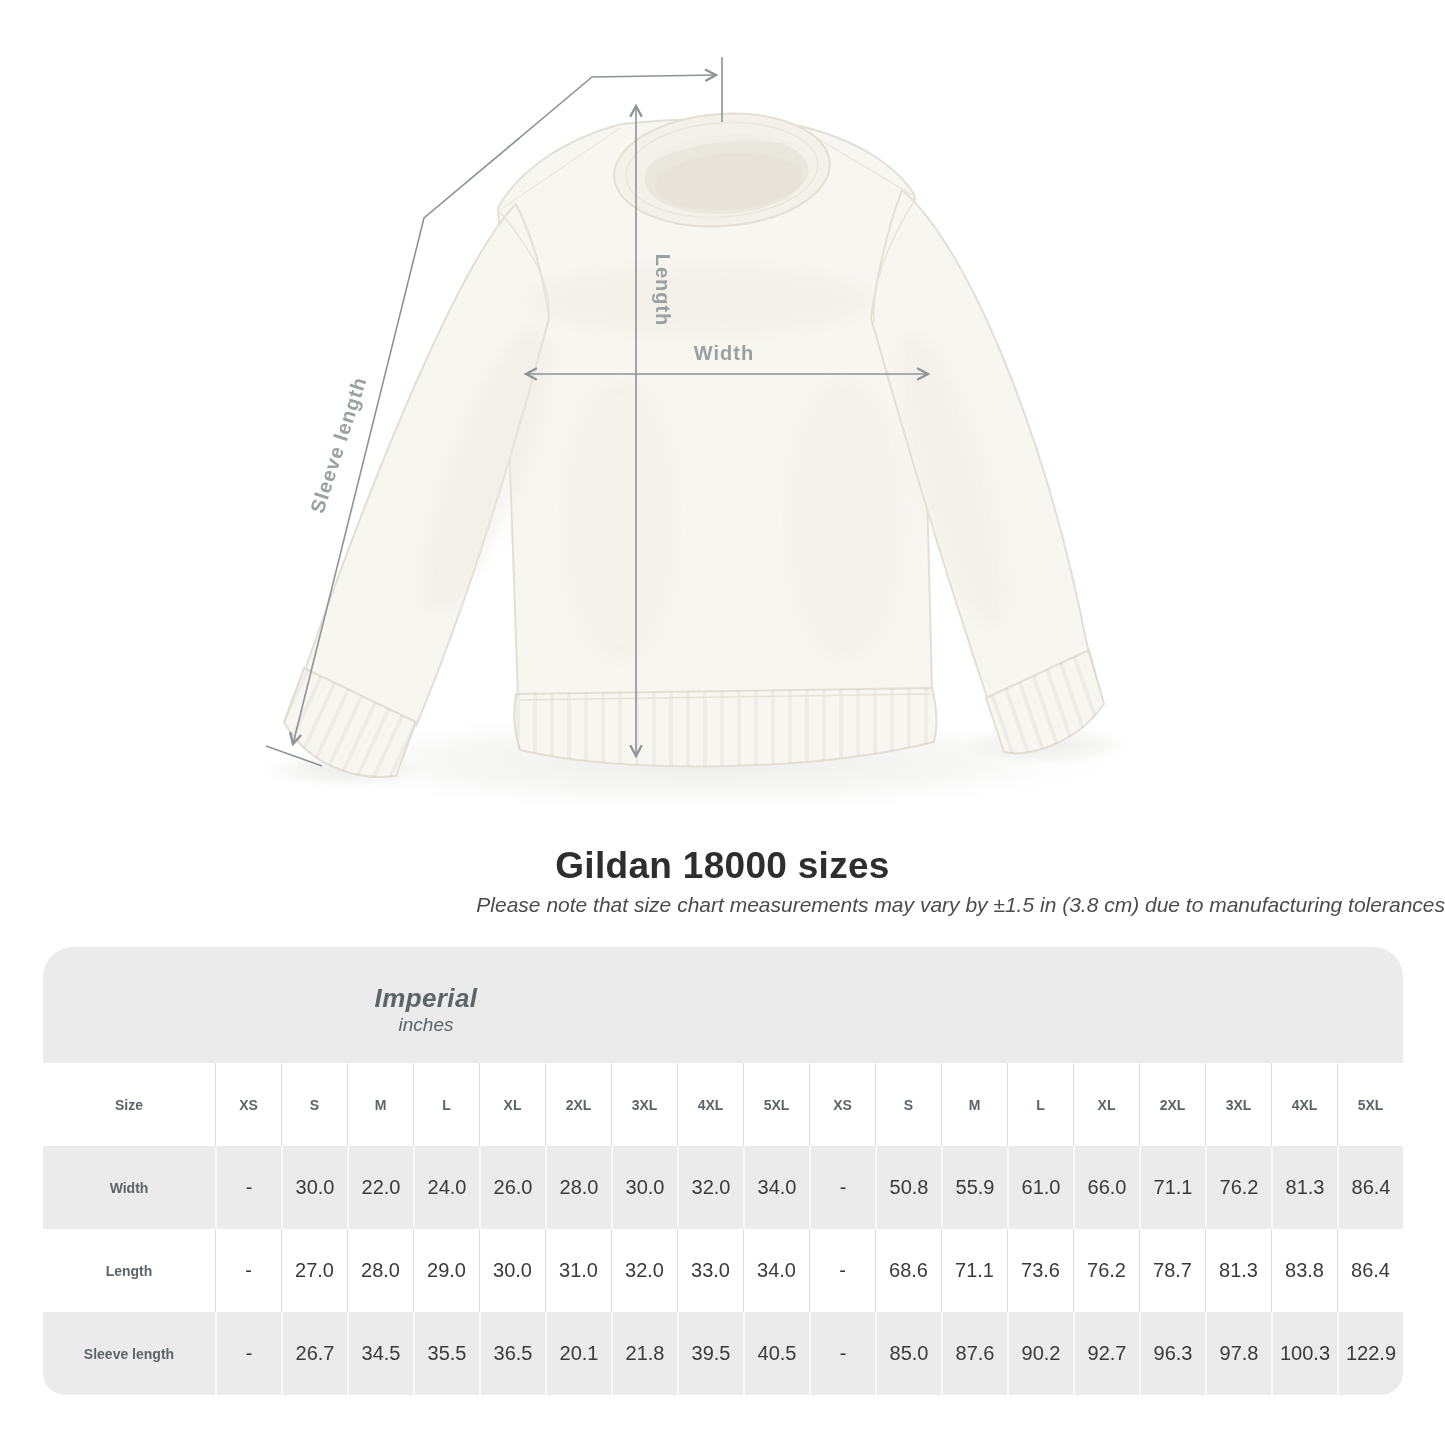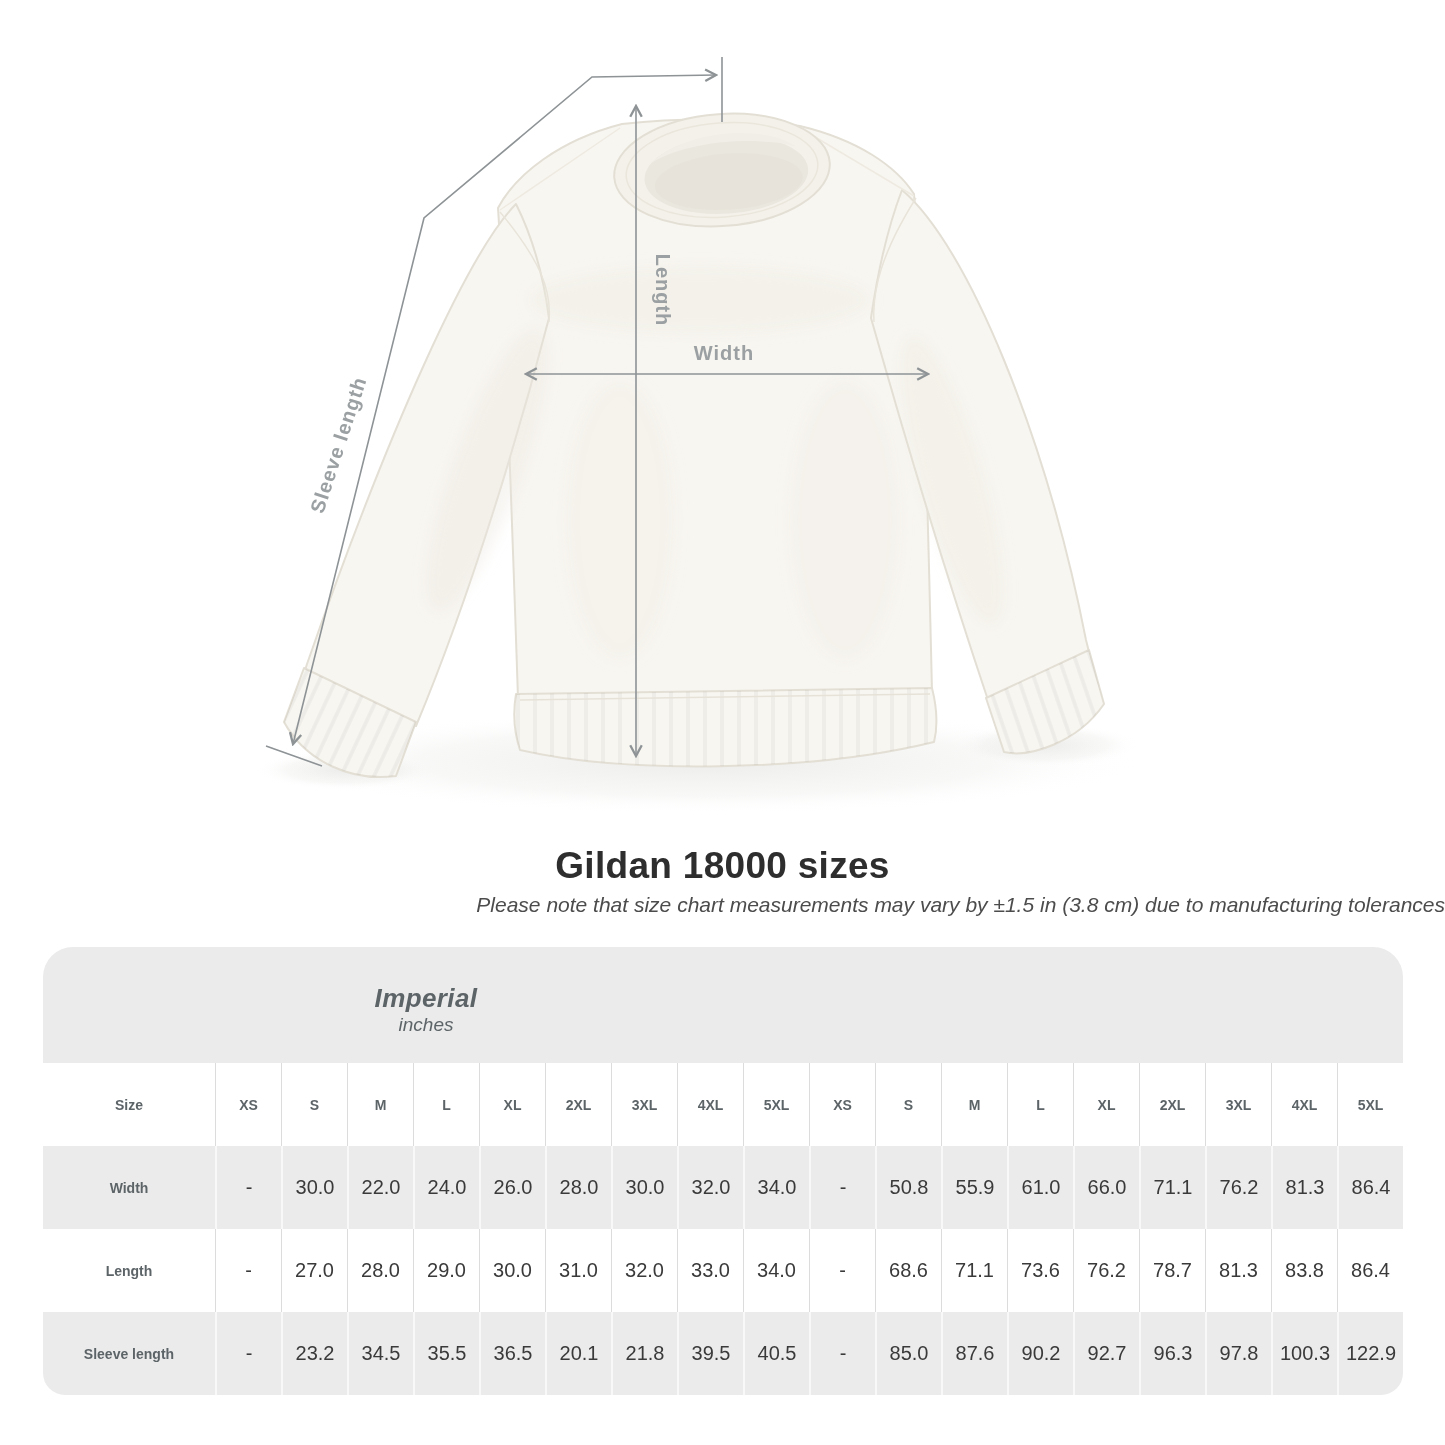--- a/index.html
+++ b/index.html
@@ -219,21 +219,21 @@
       <div class="cell">76.2</div>
       <div class="cell">78.7</div>
       <div class="cell">81.3</div>
       <div class="cell">83.8</div>
       <div class="cell">86.4</div>
     </div>
 
     <div class="trow stripe">
       <div class="cell rowlabel">Sleeve length</div>
       <div class="cell">-</div>
-      <div class="cell">23.2</div>
+      <div class="cell">26.7</div>
       <div class="cell">34.5</div>
       <div class="cell">35.5</div>
       <div class="cell">36.5</div>
       <div class="cell">20.1</div>
       <div class="cell">21.8</div>
       <div class="cell">39.5</div>
       <div class="cell">40.5</div>
       <div class="cell">-</div>
       <div class="cell">85.0</div>
       <div class="cell">87.6</div>

